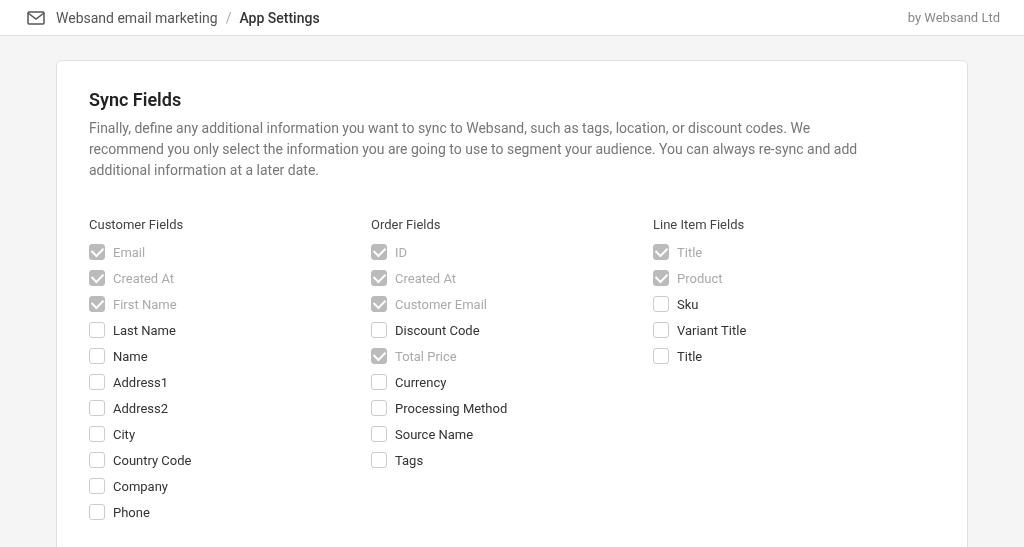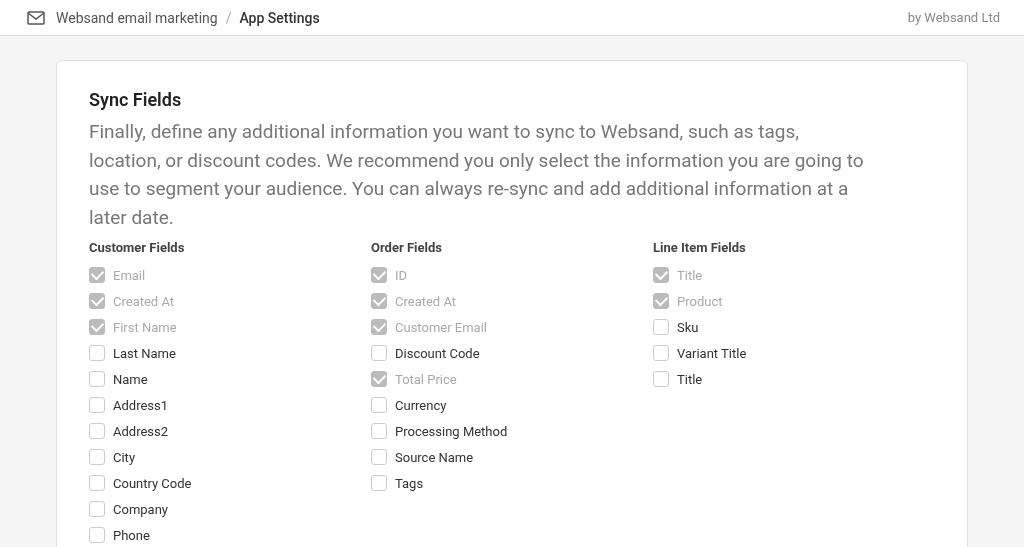--- a/index.html
+++ b/index.html
@@ -58,37 +58,37 @@
       border-radius: 6px;
       padding: 28px 32px 32px 32px;
     }
     .card-title {
       font-size: 18px;
       font-weight: 600;
       color: #222;
       margin-bottom: 8px;
     }
     .card-desc {
-      font-size: 19px;
+      font-size: 14px;
       color: #777;
       line-height: 1.5;
-      margin-bottom: 8px;
+      margin-bottom: 36px;
       max-width: 780px;
     }
     .fields-grid {
       display: grid;
       grid-template-columns: 1fr 1fr 1fr;
       gap: 0;
     }
     .field-column {
       padding-right: 16px;
     }
     .column-header {
       font-size: 13px;
-      font-weight: 700;
+      font-weight: 400;
       color: #444;
       margin-bottom: 12px;
     }
     .field-item {
       display: flex;
       align-items: center;
       gap: 8px;
       margin-bottom: 10px;
       font-size: 13px;
       color: #333;

